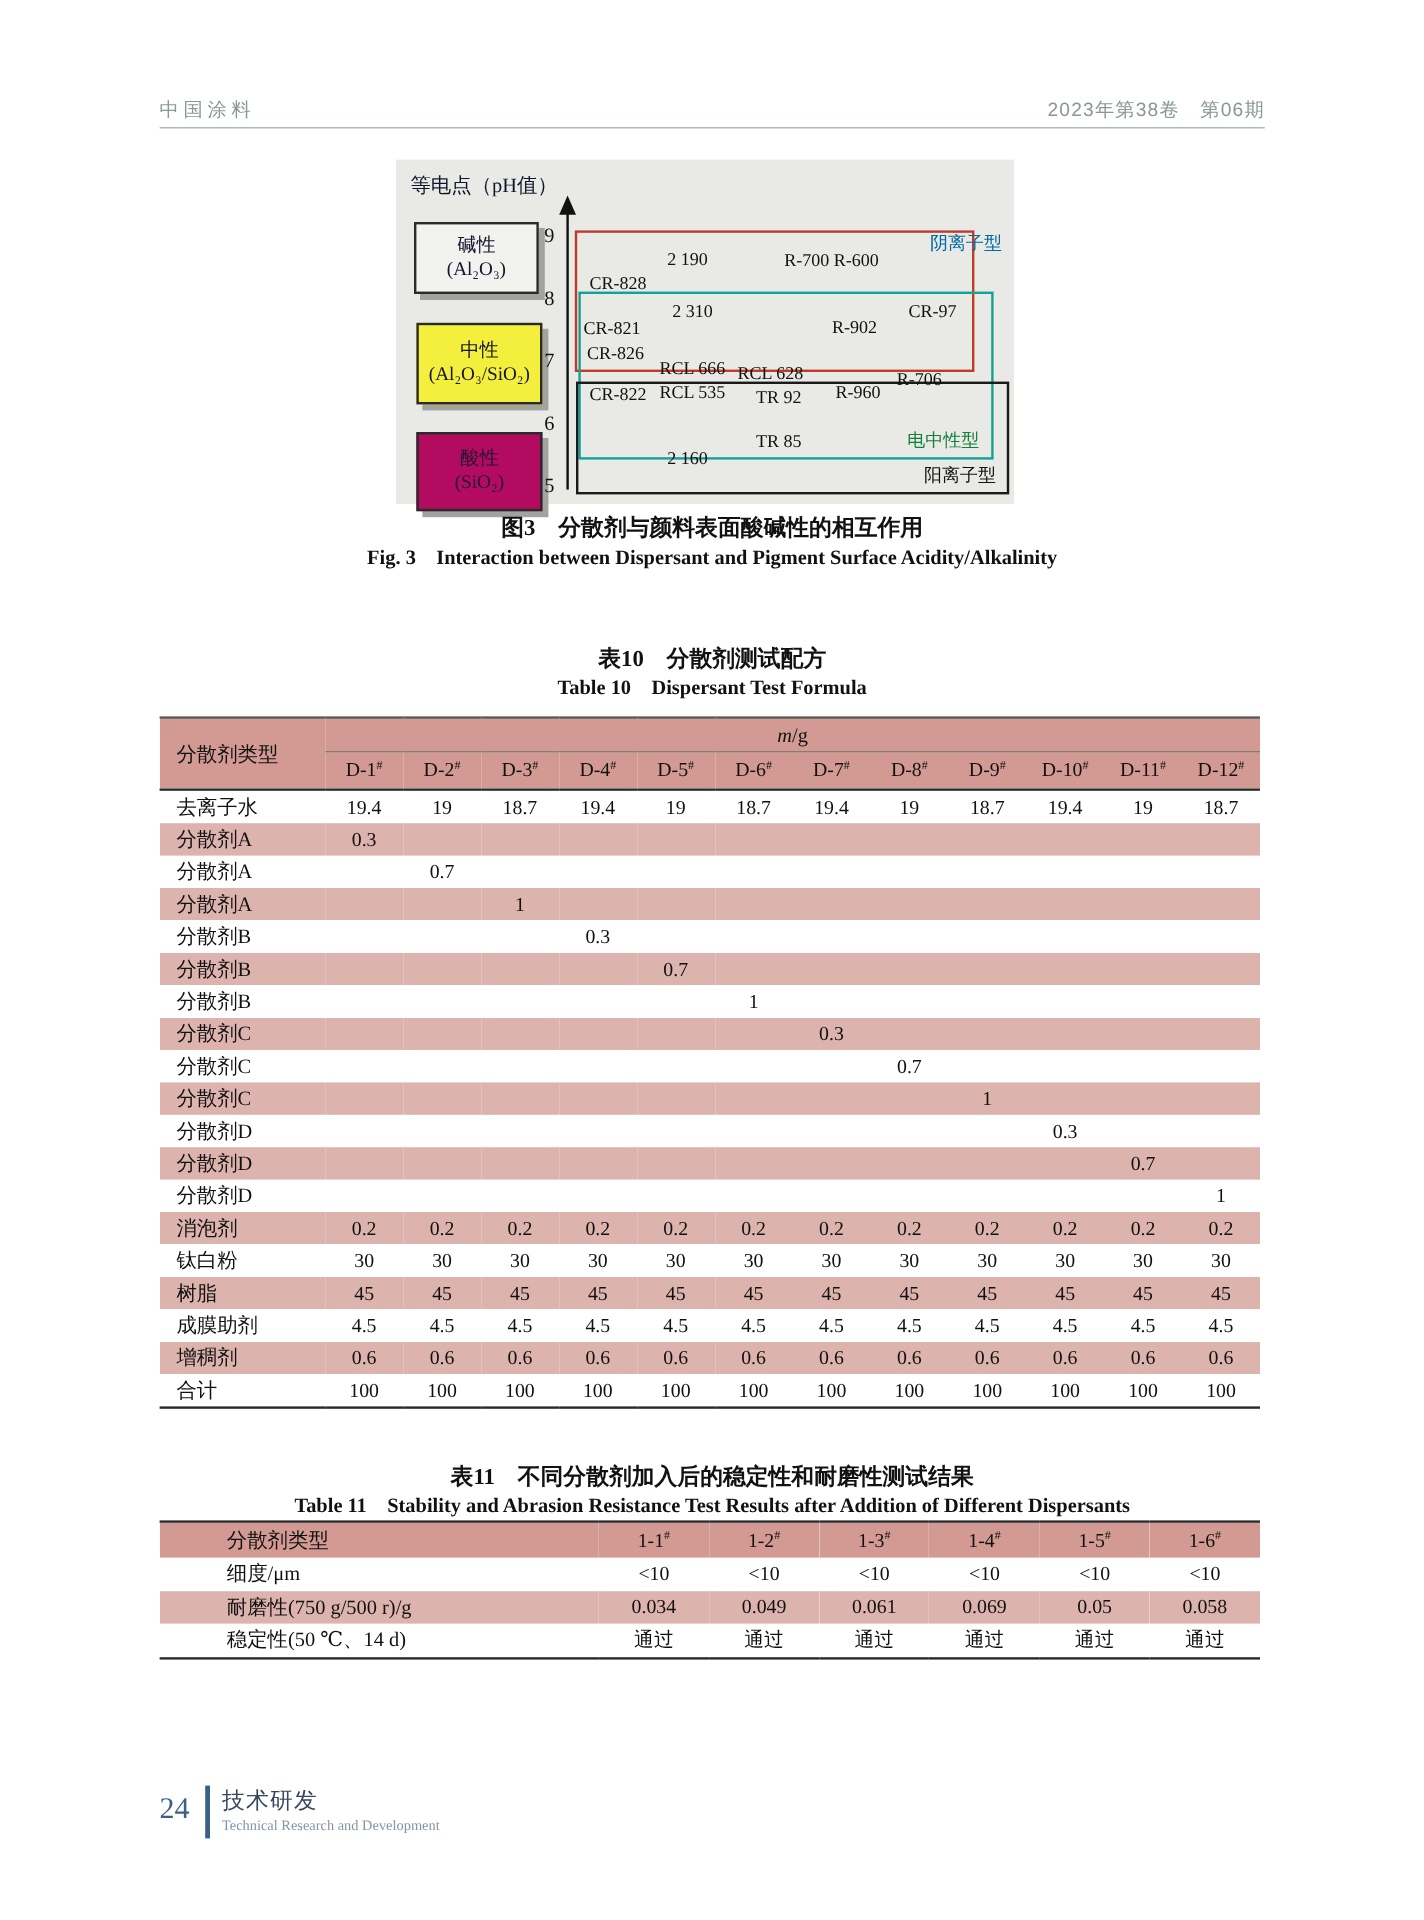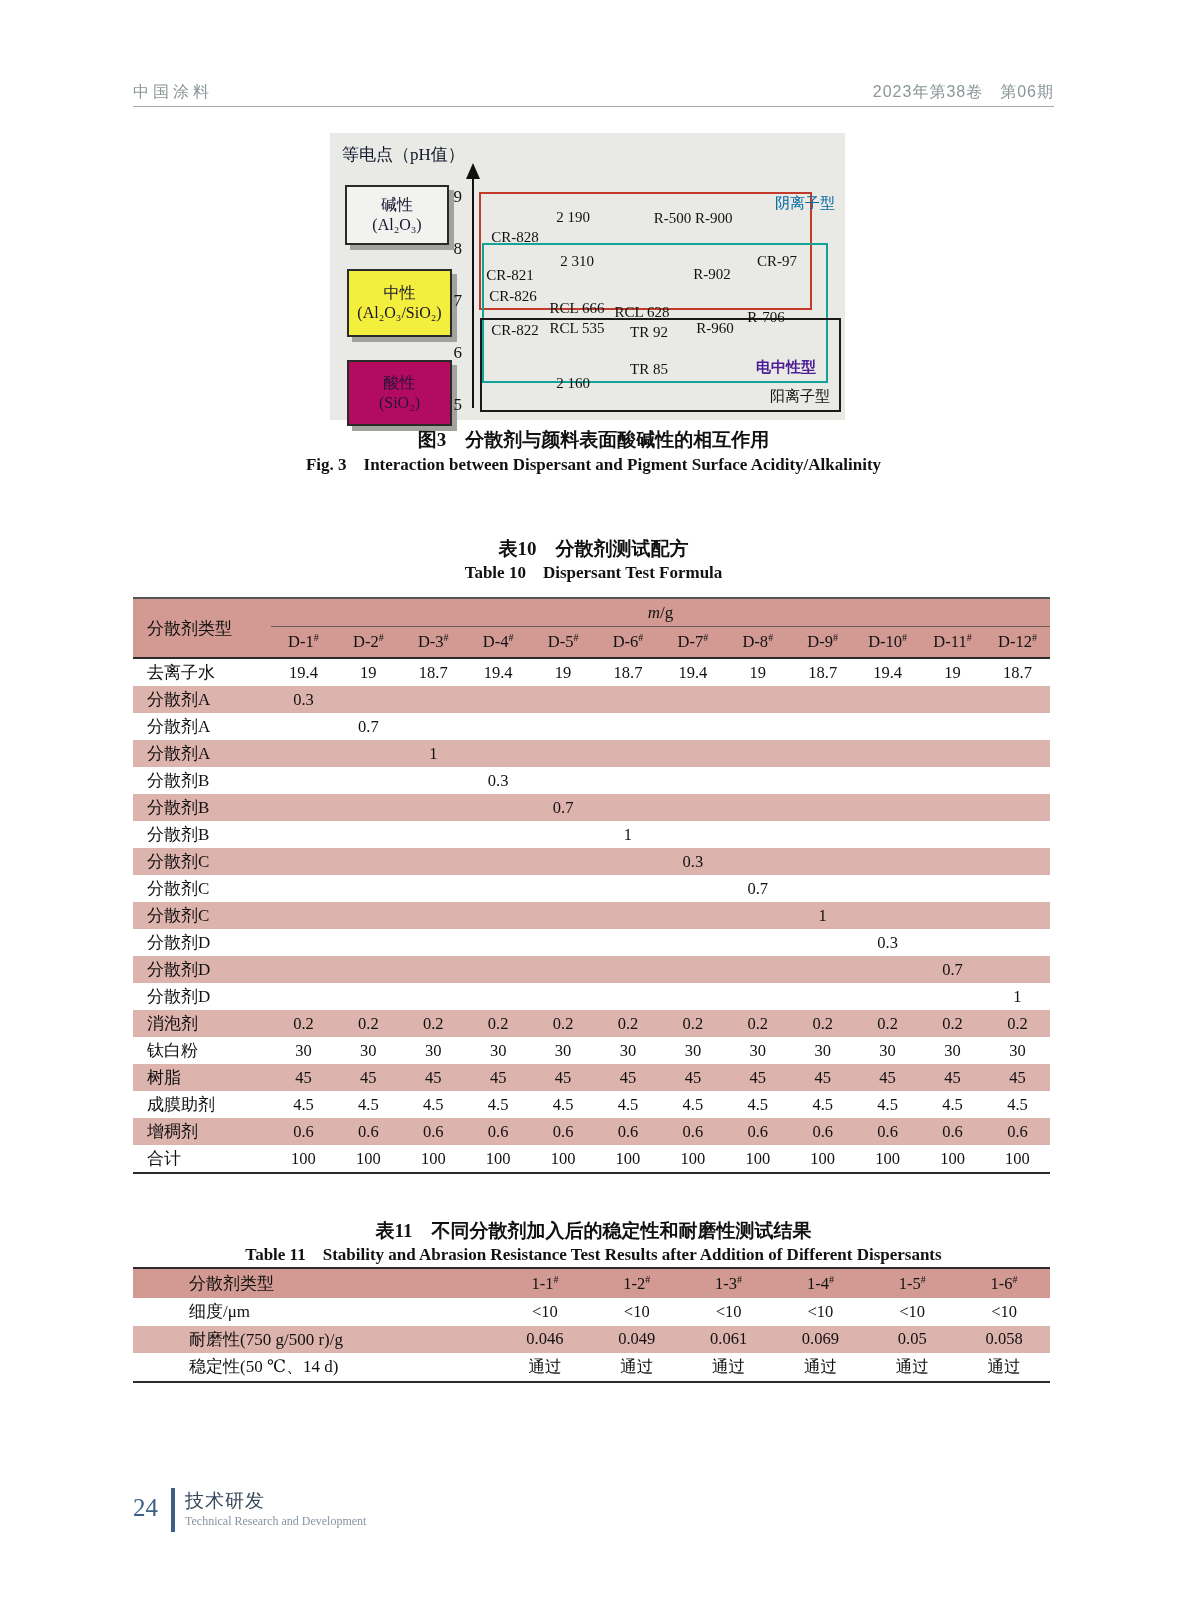--- a/index.html
+++ b/index.html
@@ -28,21 +28,21 @@
     border-left:7px solid transparent;border-right:7px solid transparent;border-bottom:16px solid #111;}
   .tick{position:absolute;left:100px;width:32px;text-align:right;transform:translateY(-50%);
     font-size:17px;color:#111;}
   .region{position:absolute;background:transparent;}
   .region-red{left:149px;top:59px;width:329px;height:114px;border:2.5px solid #c23b28;}
   .region-teal{left:152px;top:110px;width:342px;height:136px;border:2.5px solid #12a296;}
   .region-black{left:150px;top:185px;width:357px;height:90px;border:2px solid #1a1a1a;}
   .pt{position:absolute;transform:translate(-50%,-50%);white-space:nowrap;font-size:15px;color:#111;}
   .region-label{position:absolute;transform:translate(-50%,-50%);white-space:nowrap;font-size:15px;}
   .rl-red{color:#0369a1;margin-left:37px;}
-  .rl-teal{color:#4c1d95;font-weight:bold;}
+  .rl-teal{color:#15803d;}
   .rl-black{color:#111;}
 
   
   .cap{position:absolute;left:133px;width:921px;text-align:center;font-weight:bold;color:#111;}
   .cap-cn{font-size:19px;}
   .cap-en{font-size:17px;}
   #figcap-cn{top:427px;}
   #figcap-en{top:453px;}
   #t10cap-cn{top:536px;}
   #t10cap-en{top:561px;}
@@ -119,21 +119,21 @@
     <span class="region-label rl-teal" style="left:456px;top:234px;">电中性型</span>
     <span class="region-label rl-black" style="left:470px;top:263px;">阳离子型</span>
 
     <div id="chart-points">
         <span class="tick" style="top: 64px;">9</span>
         <span class="tick" style="top: 116px;">8</span>
         <span class="tick" style="top: 168px;">7</span>
         <span class="tick" style="top: 220px;">6</span>
         <span class="tick" style="top: 272px;">5</span>
         <span class="pt" style="left: 243px; top: 83.76px;">2 190</span>
-        <span class="pt" style="left: 363px; top: 84.8px;">R-500 R-900</span>
+        <span class="pt" style="left: 363px; top: 84.8px;">R-700 R-600</span>
         <span class="pt" style="left: 185px; top: 104.04px;">CR-828</span>
         <span class="pt" style="left: 247px; top: 128.48px;">2 310</span>
         <span class="pt" style="left: 447px; top: 128.48px;">CR-97</span>
         <span class="pt" style="left: 180px; top: 142px;">CR-821</span>
         <span class="pt" style="left: 382px; top: 140.96px;">R-902</span>
         <span class="pt" style="left: 183px; top: 162.8px;">CR-826</span>
         <span class="pt" style="left: 247px; top: 174.76px;">RCL 666</span>
         <span class="pt" style="left: 312px; top: 179.44px;">RCL 628</span>
         <span class="pt" style="left: 436px; top: 183.6px;">R-706</span>
         <span class="pt" style="left: 247px; top: 195.04px;">RCL 535</span>
@@ -479,21 +479,21 @@
           <td class="row-label">细度/μm</td>
           <td>&lt;10</td>
           <td>&lt;10</td>
           <td>&lt;10</td>
           <td>&lt;10</td>
           <td>&lt;10</td>
           <td>&lt;10</td>
         </tr>
         <tr>
           <td class="row-label">耐磨性(750 g/500 r)/g</td>
-          <td>0.046</td>
+          <td>0.034</td>
           <td>0.049</td>
           <td>0.061</td>
           <td>0.069</td>
           <td>0.05</td>
           <td>0.058</td>
         </tr>
         <tr>
           <td class="row-label">稳定性(50 ℃、14 d)</td>
           <td>通过</td>
           <td>通过</td>

